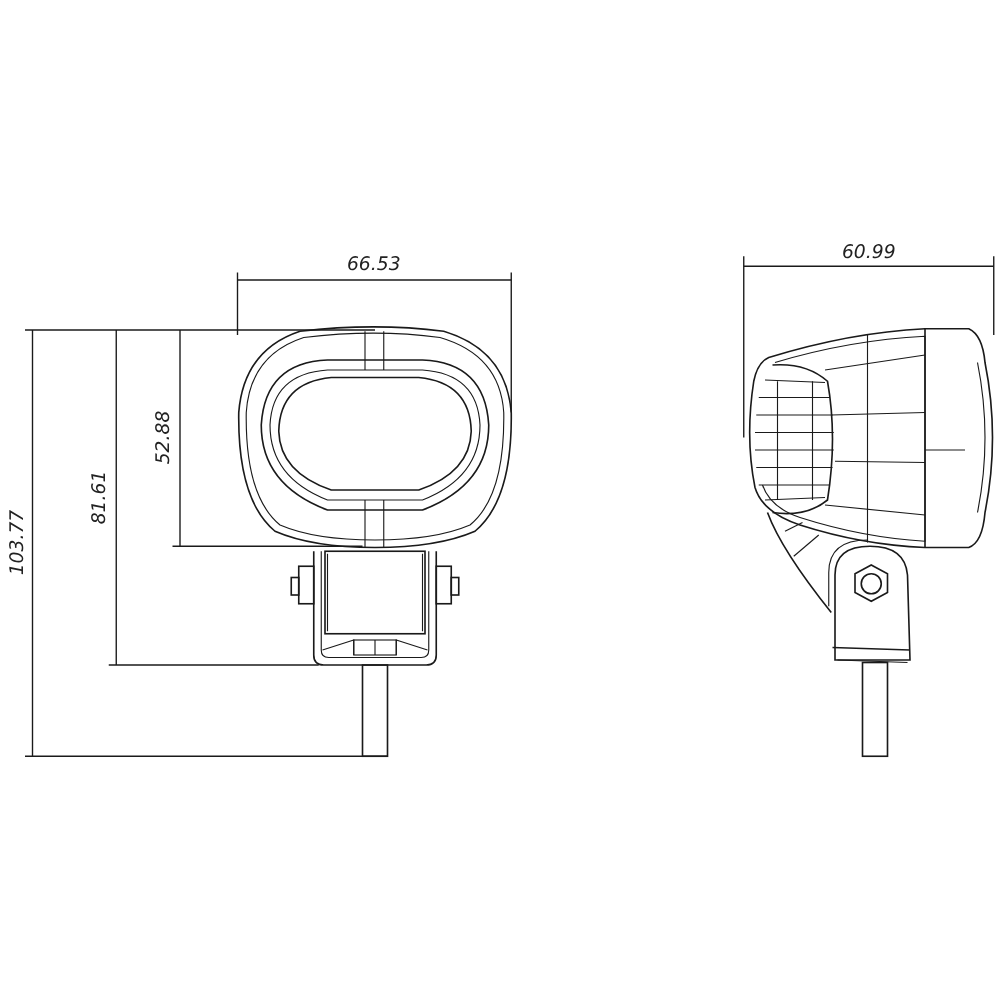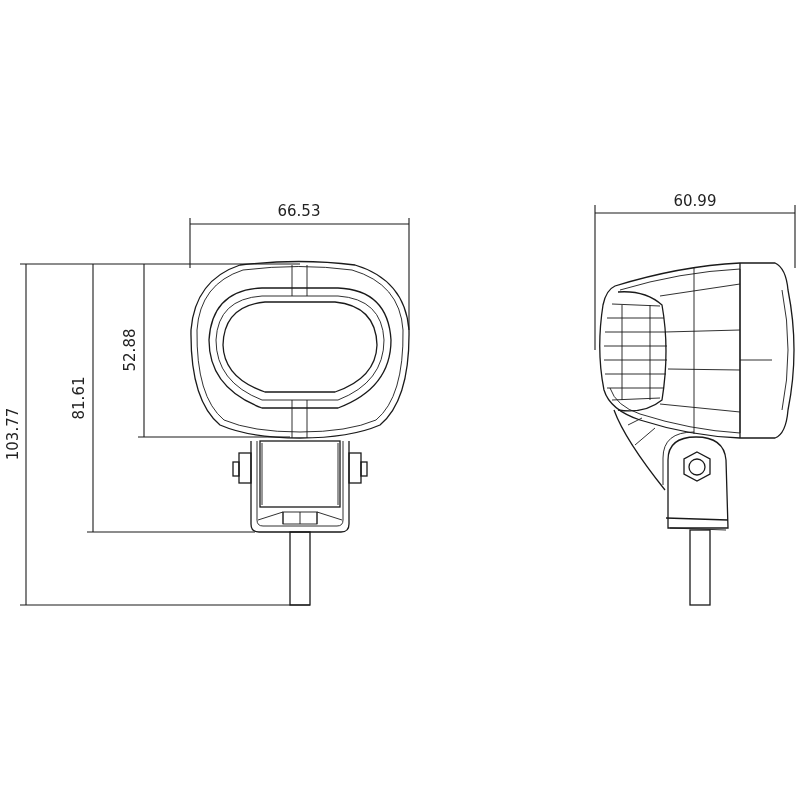--- a/index.html
+++ b/index.html
@@ -1,16 +1,16 @@
 <!DOCTYPE html>
 <html><head>
   <meta charset="utf-8">
   <style>
     html, body { margin: 0; padding: 0; background: #ffffff; }
-    .canvas { position: relative; width: 800px; height: 800px; background: #ffffff; overflow: hidden; }
+    .canvas { position: relative; width: 800px; height: 800px; background: #ffffff; overflow: hidden; font-style: italic; }
     svg { position: absolute; left: 0; top: 0; }
     .ln { stroke: #1a1a1a; stroke-width: 1.3; fill: none; }
     .thin { stroke: #1a1a1a; stroke-width: 0.9; fill: none; }
     .dim { stroke: #1a1a1a; stroke-width: 1.1; fill: none; }
     .lbl { font-family: "DejaVu Sans", sans-serif; font-size: 15px; fill: #222222; }
   </style>
 </head>
 <body>
 
 <div class="canvas">

